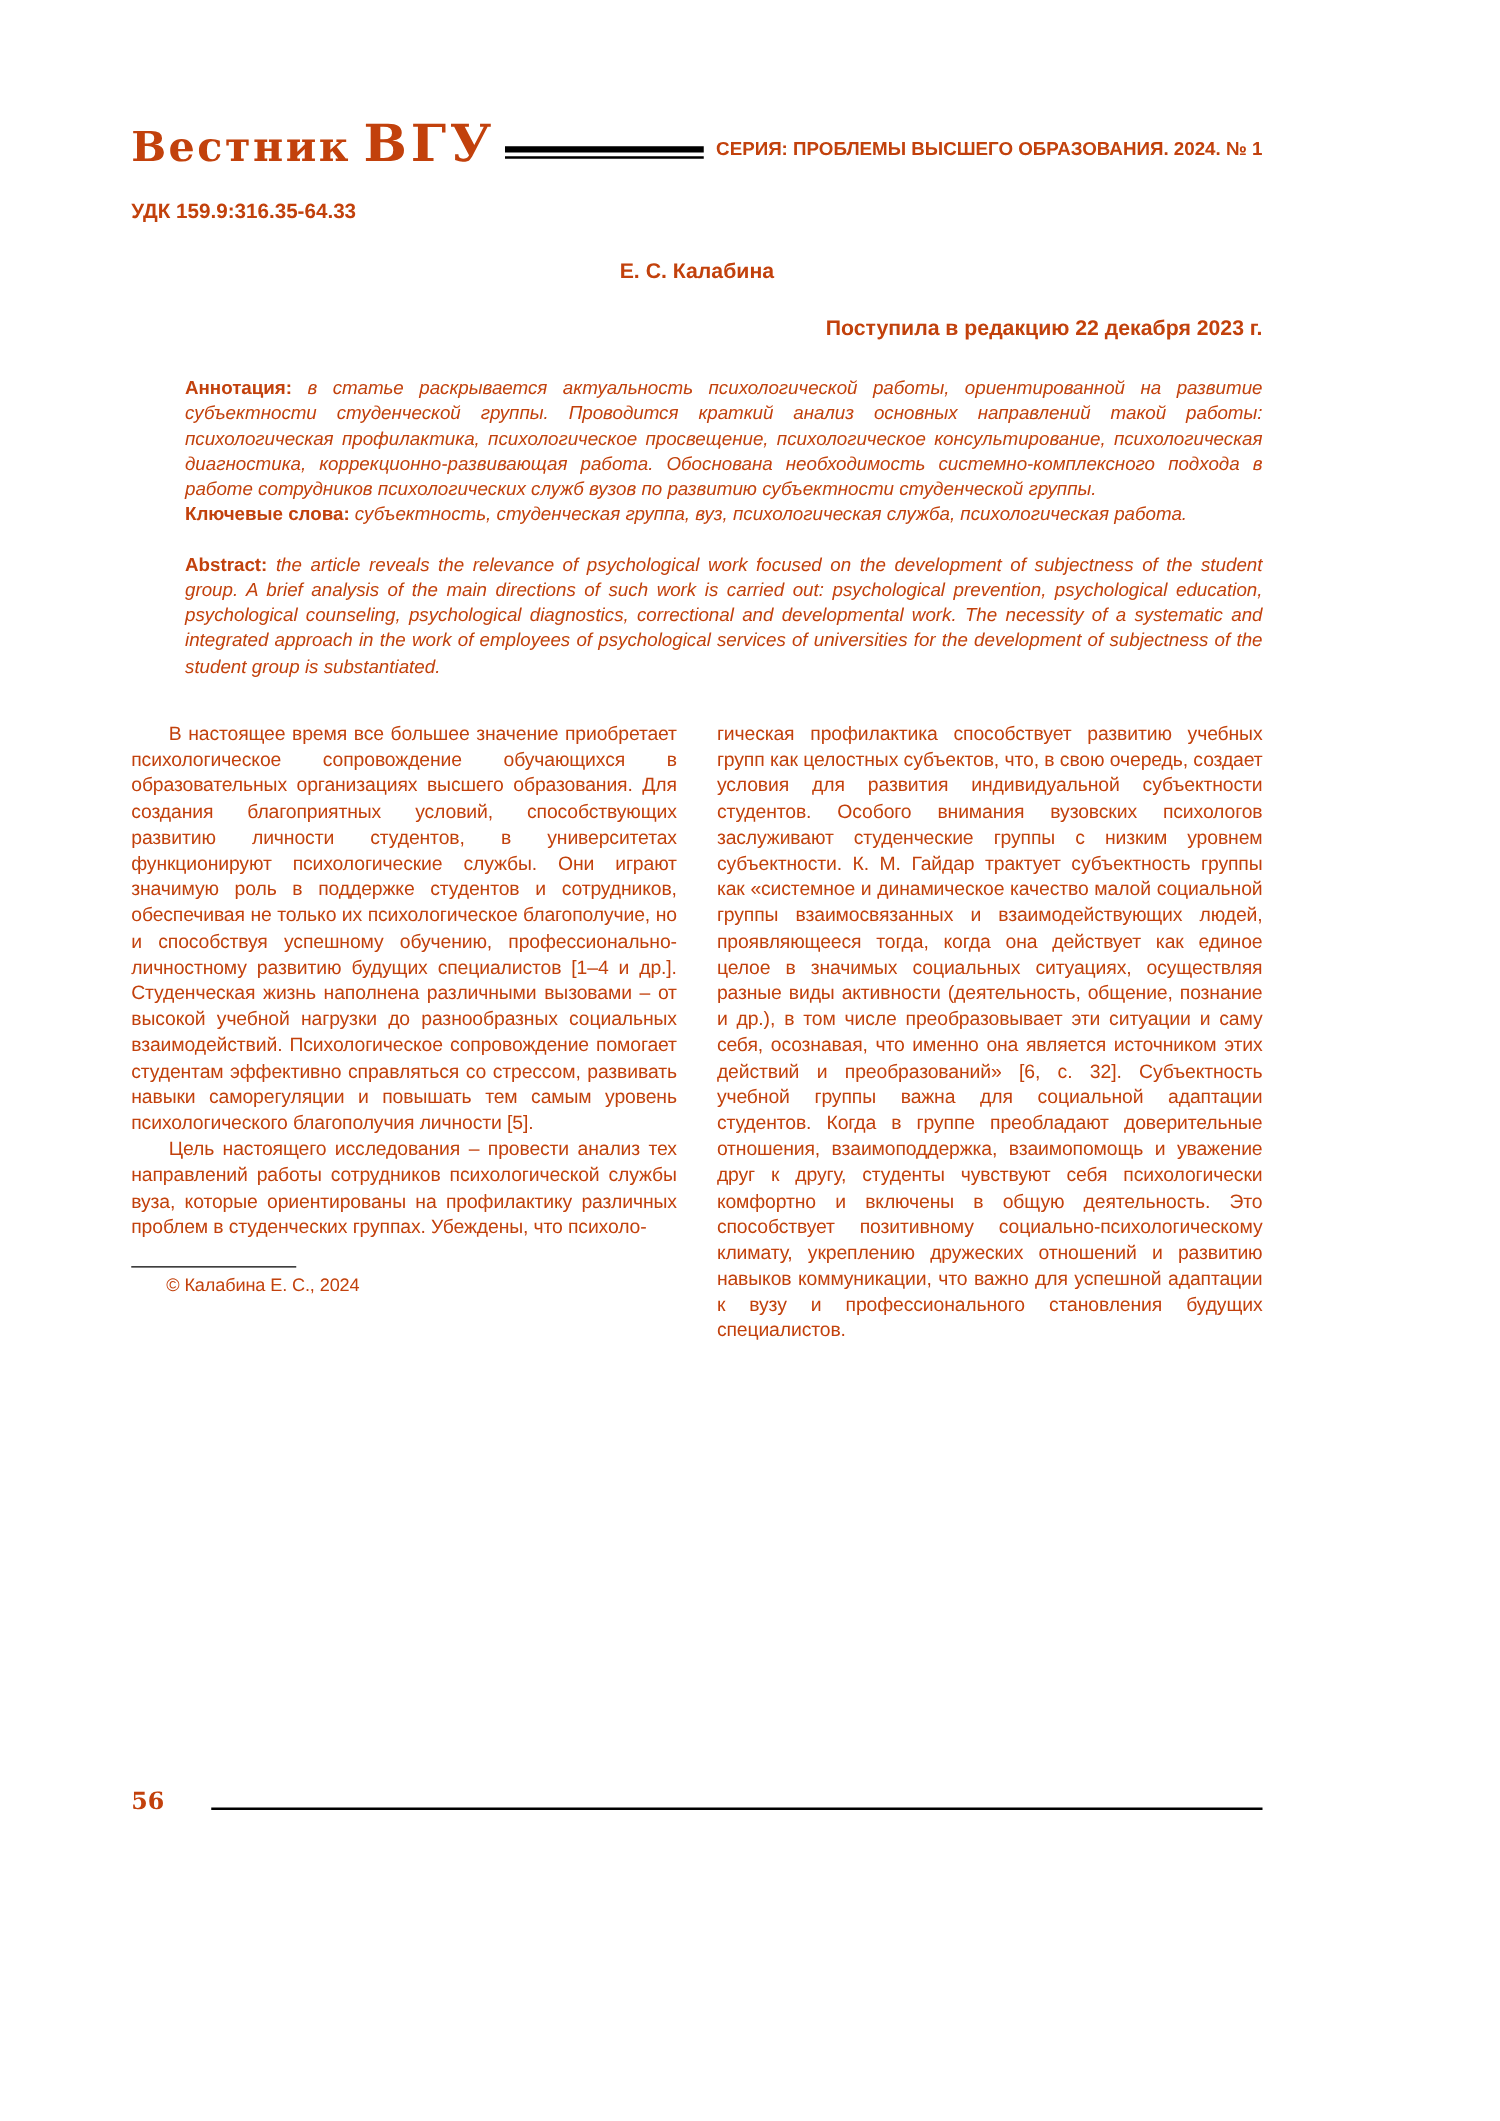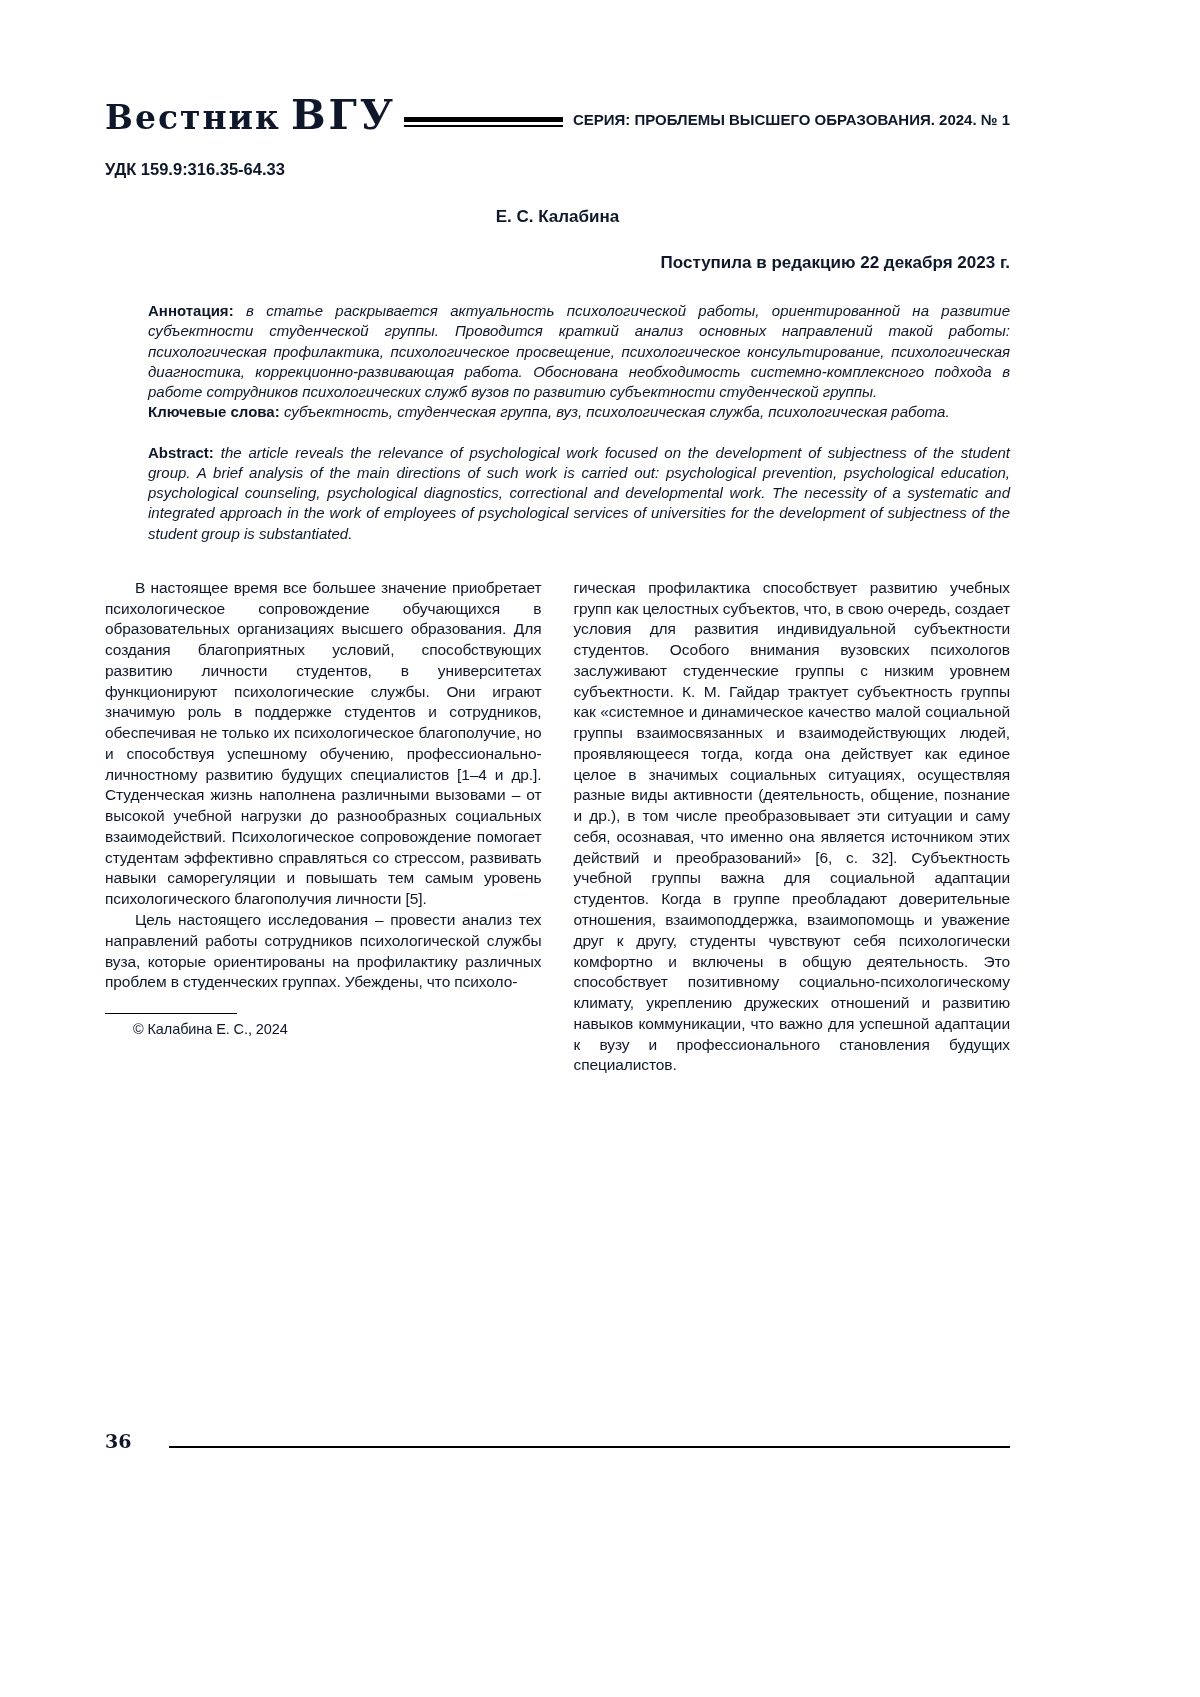--- a/index.html
+++ b/index.html
@@ -2,21 +2,21 @@
 <html lang="ru"><head>
 <meta charset="utf-8">
 <style>
   html, body { margin: 0; padding: 0; background: #ffffff; }
   .page {
     position: relative;
     width: 1200px;
     height: 1697px;
     background: #ffffff;
     font-family: "Liberation Sans", sans-serif;
-    color: #0f172a;
+    color: #c2410c;
     overflow: hidden;
   }
   .content {
     position: absolute;
     left: 105px;
     top: 95px;
     width: 905px;
   }
 
   
@@ -140,16 +140,16 @@
         </div>
       </div>
       <div class="col">
         <p class="para cont">гическая профилактика способствует развитию учебных групп как целостных субъектов, что, в свою очередь, создает условия для развития индивидуальной субъектности студентов. Особого внимания вузовских психологов заслуживают студенческие группы с низким уровнем субъектности. К. М. Гайдар трактует субъектность группы как «системное и динамическое качество малой социальной группы взаимосвязанных и взаимодействующих людей, проявляющееся тогда, когда она действует как единое целое в значимых социальных ситуациях, осуществляя разные виды активности (деятельность, общение, познание и др.), в том числе преобразовывает эти ситуации и саму себя, осознавая, что именно она является источником этих действий и преобразований» [6, с. 32]. Субъектность учебной группы важна для социальной адаптации студентов. Когда в группе преобладают доверительные отношения, взаимоподдержка, взаимопомощь и уважение друг к другу, студенты чувствуют себя психологически комфортно и включены в общую деятельность. Это способствует позитивному социально-психологическому климату, укреплению дружеских отношений и развитию навыков коммуникации, что важно для успешной адаптации к вузу и профессионального становления будущих специалистов.</p>
       </div>
     </div>
 
   </div>
 
   <div class="footer">
-    <div class="page-number">36</div>
+    <div class="page-number">56</div>
     <div class="footer-rule"></div>
   </div>
 </div>
 
 </body></html>

